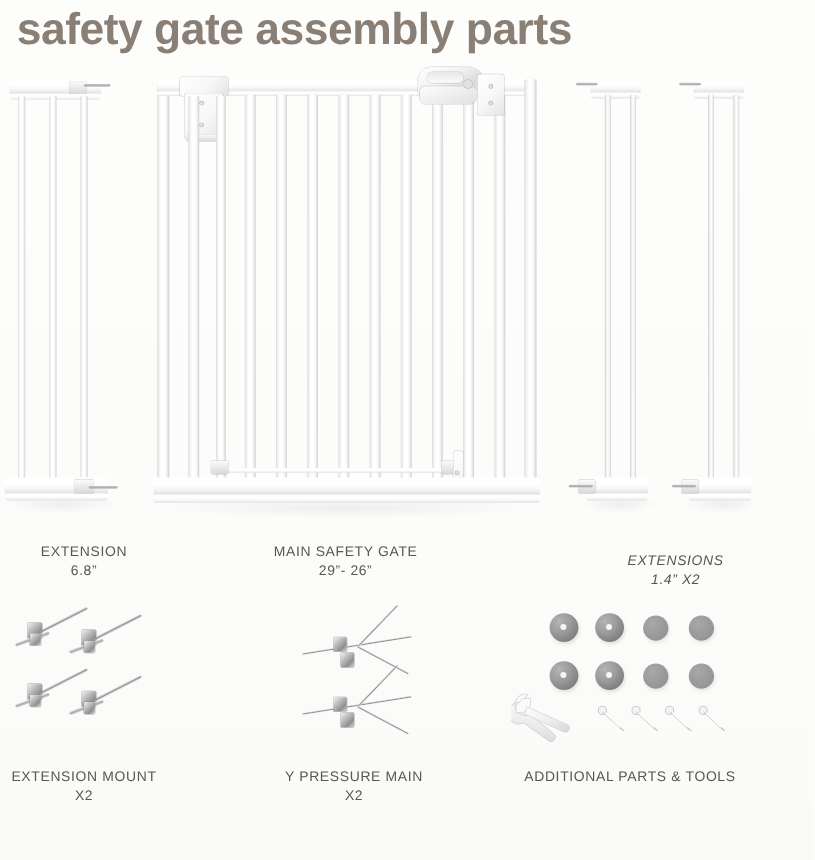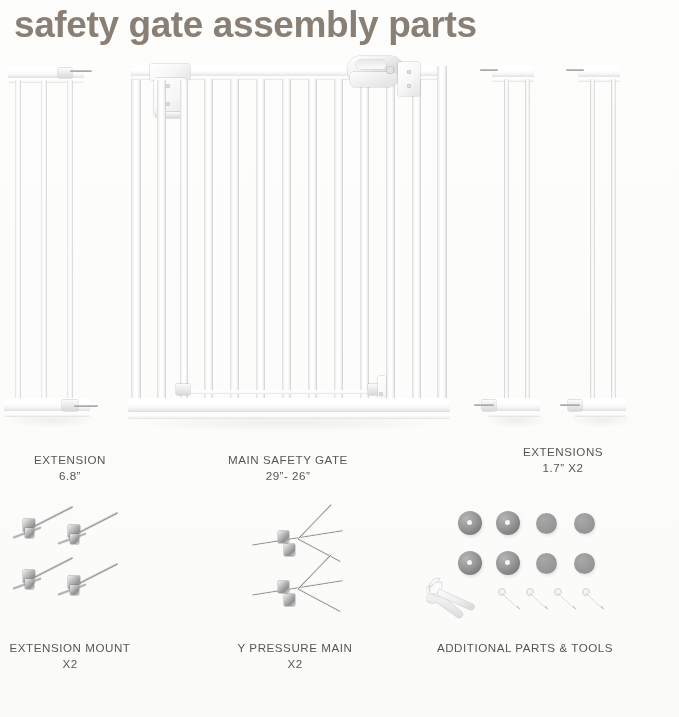--- a/index.html
+++ b/index.html
@@ -255,23 +255,23 @@
     <div class="rail-h light" style="left:578px; top:77px; width:42px; height:5px;"></div>
     <div class="pin" style="left:566px; top:69px; width:18px;"></div>
     <div class="bar-v thin" style="left:590px; top:79px; width:5px; height:321px;"></div>
     <div class="bar-v thin" style="left:611px; top:79px; width:5px; height:321px;"></div>
     <div class="rail-h" style="left:574px; top:398px; width:52px; height:14px;"></div>
     <div class="rail-h light" style="left:574px; top:411px; width:52px; height:6px;"></div>
     <div class="tab" style="left:568px; top:400px; width:14px; height:11px;"></div>
     <div class="pin" style="left:560px; top:404px; width:20px;"></div>
   </div>
 
-  <div class="caption" style="left:488px; top:444px; width:150px;">
+  <div class="caption" style="left:488px; top:460px; width:150px;font-style:italic;">
     <span>EXTENSIONS</span>
-    <span class="l2">1.7” X2</span>
+    <span class="l2">1.4” X2</span>
   </div>
 
   <div>
 
     <div>
       <div class="rod" style="left:30px; top:527px; width:48px; transform:rotate(-27deg);"></div>
       <div class="nut" style="left:23px; top:519px; width:12px; height:13px;"></div>
       <div class="crossbar" style="left:12px; top:531px; width:30px; height:3px; transform:rotate(-20deg);"></div>
       <div class="nut" style="left:25px; top:528px; width:9px; height:10px;"></div>
     </div>

